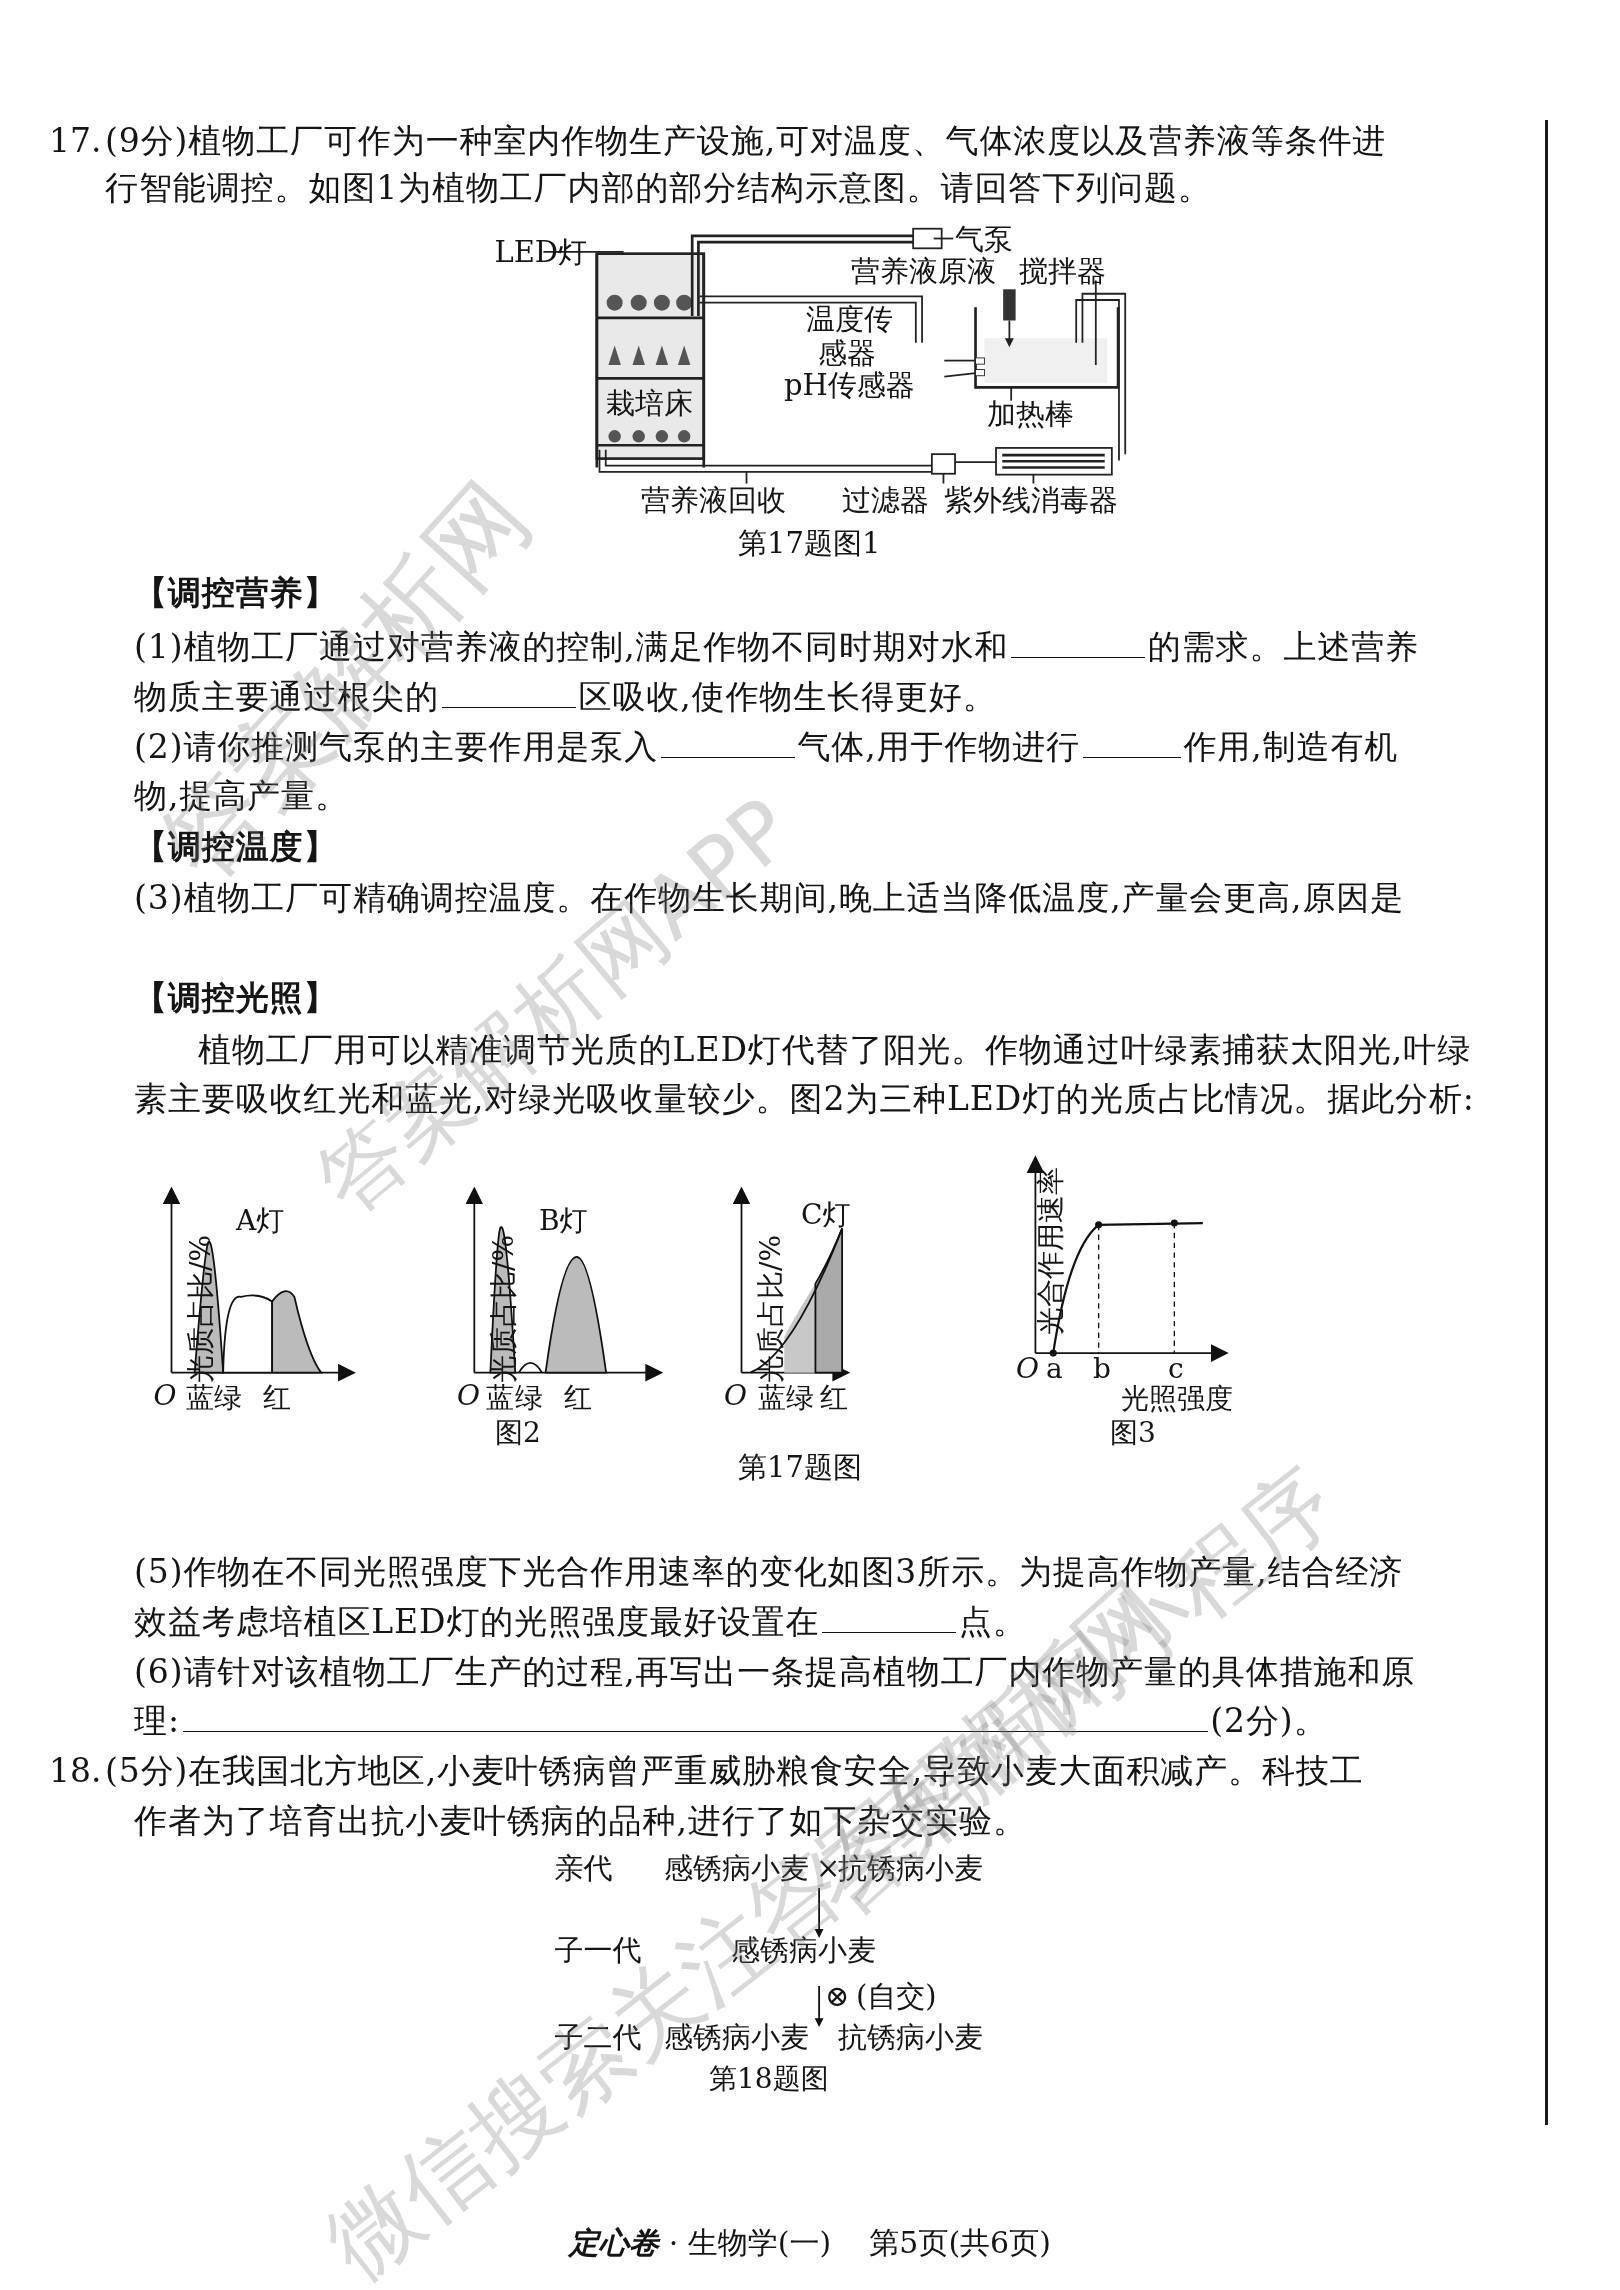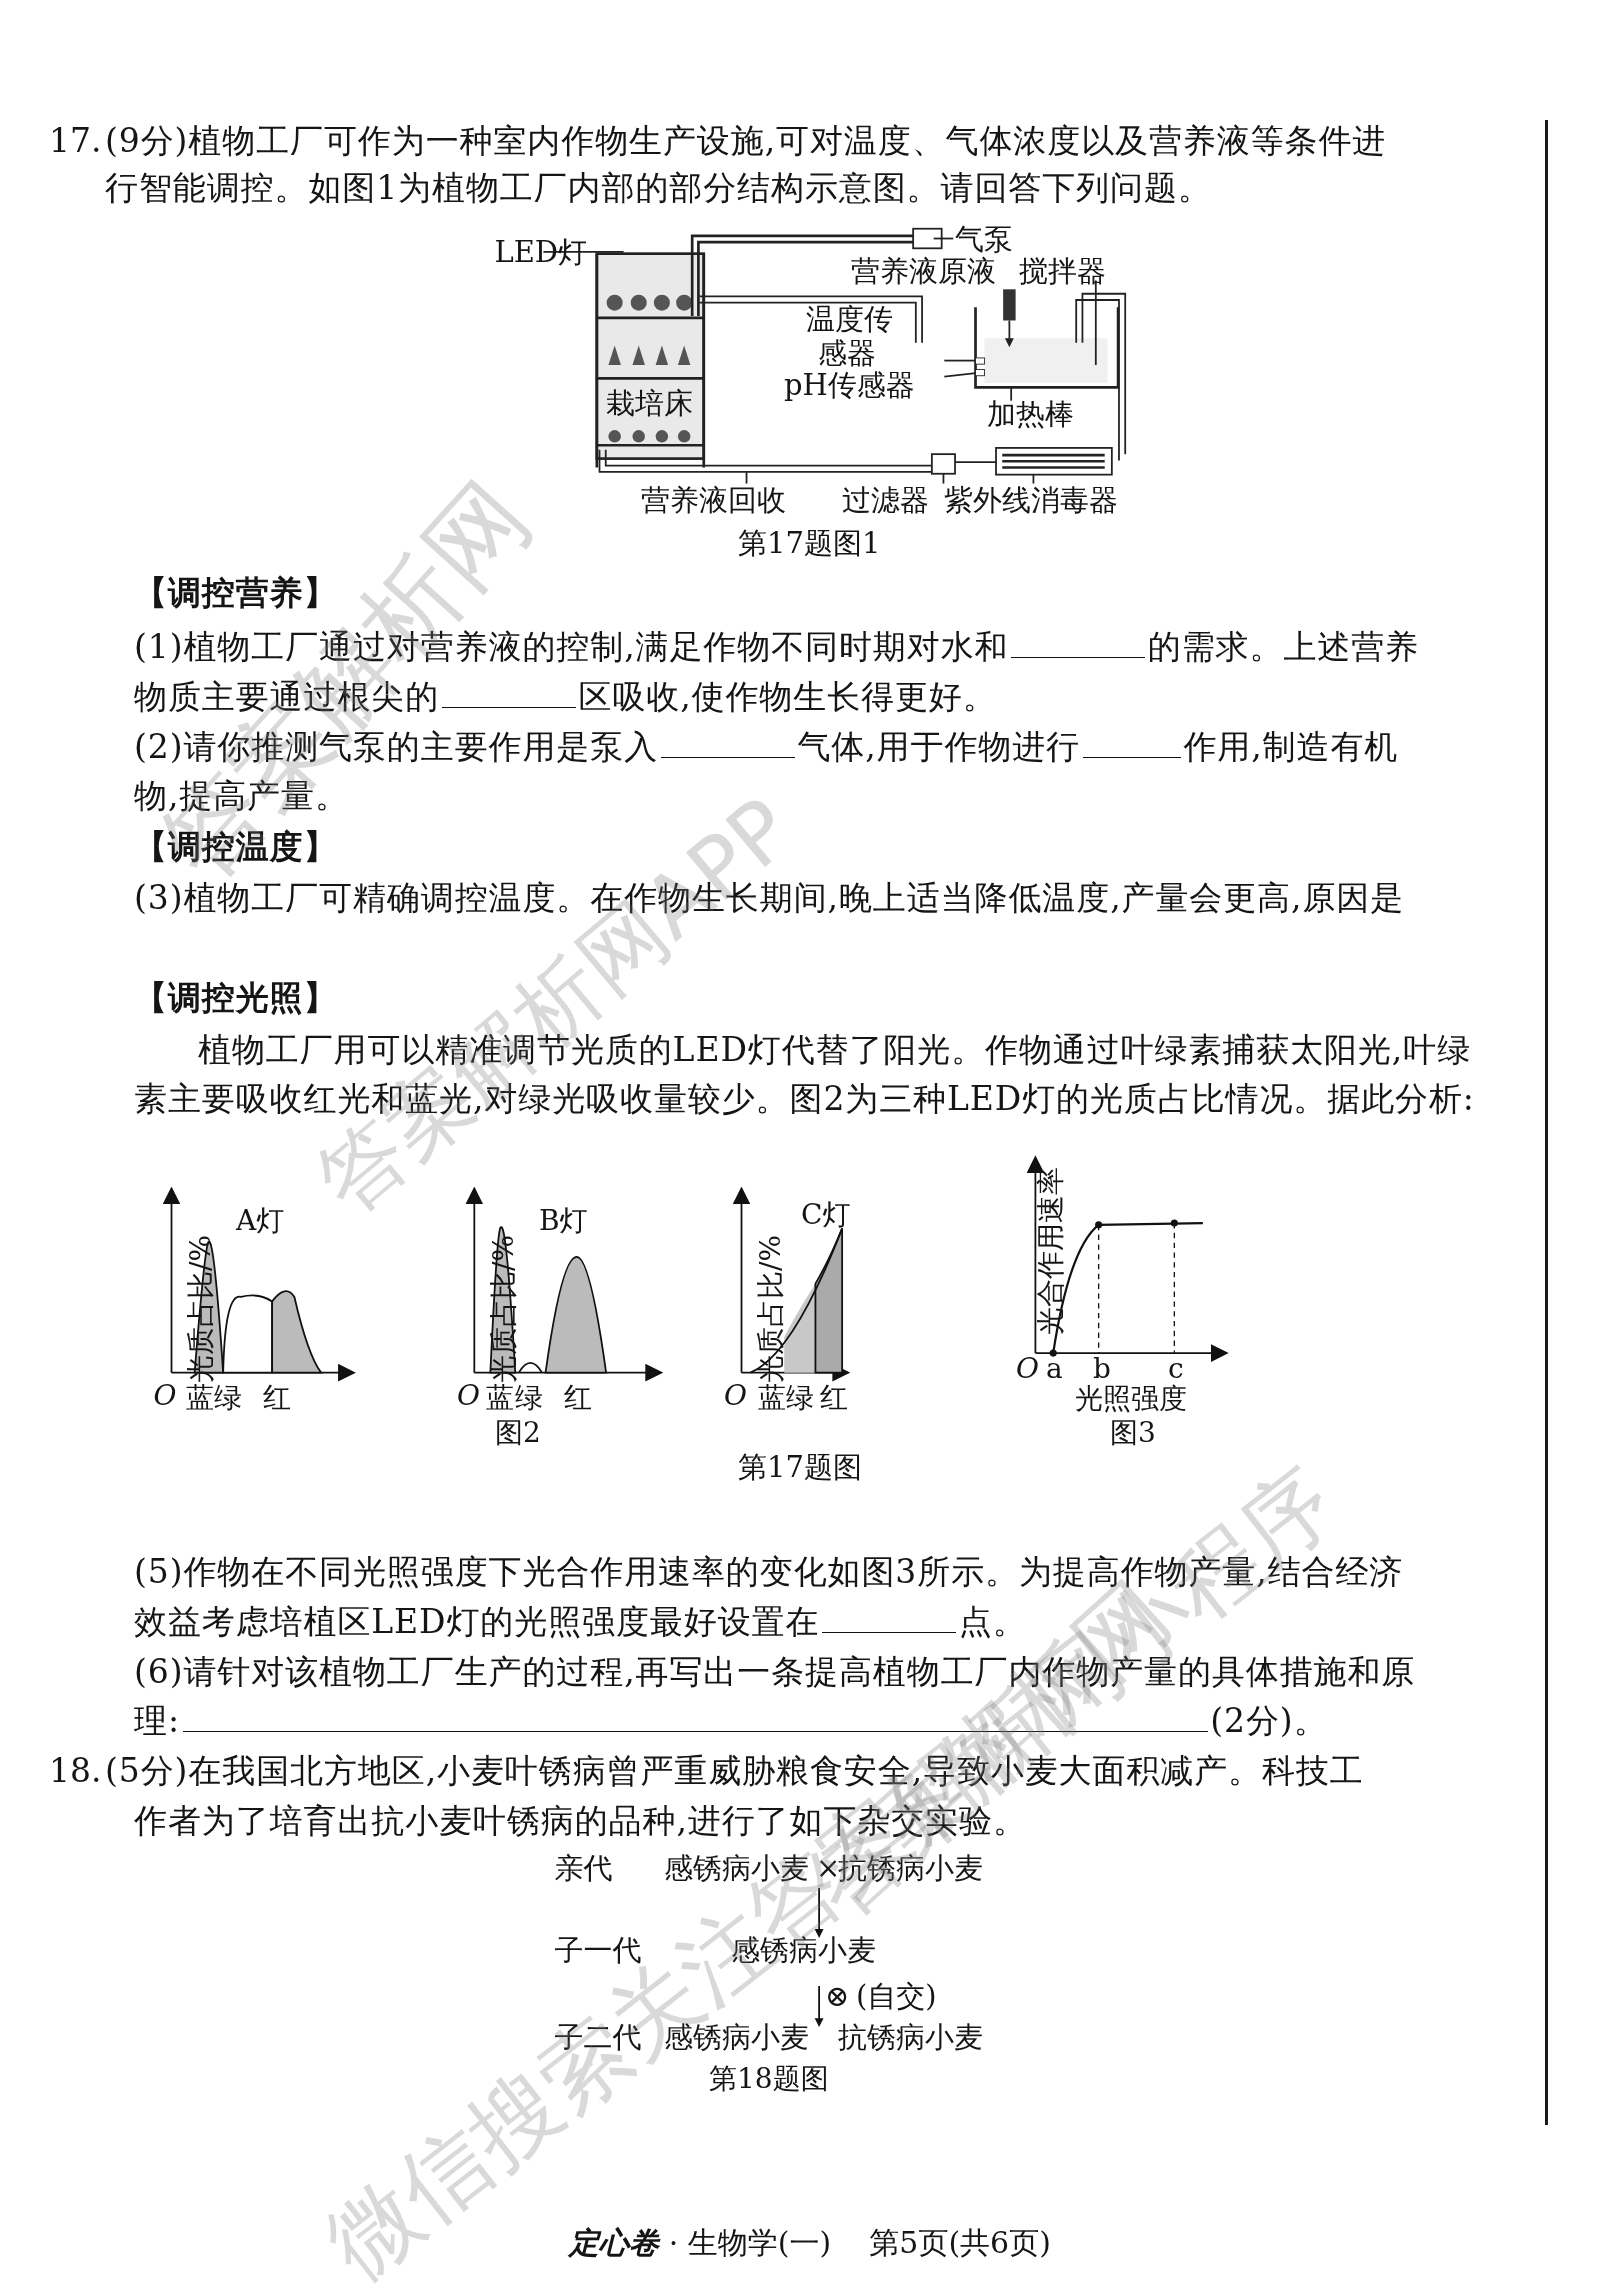--- a/index.html
+++ b/index.html
@@ -185,21 +185,21 @@
     <span class="diag-label sm" style="left:590px;top:230px;font-style:italic;">O</span>
     <span class="diag-label sm" style="left:624px;top:232px;">蓝</span>
     <span class="diag-label sm" style="left:652px;top:232px;">绿</span>
     <span class="diag-label sm" style="left:686px;top:232px;">红</span>
     
     <span class="diag-label sm" style="left:833px;top:85px;transform:rotate(-90deg);transform-origin:center;">光合作用速率</span>
     <span class="diag-label sm" style="left:882px;top:203px;font-style:italic;">O</span>
     <span class="diag-label sm" style="left:912px;top:203px;">a</span>
     <span class="diag-label sm" style="left:959px;top:203px;">b</span>
     <span class="diag-label sm" style="left:1034px;top:203px;">c</span>
-    <span class="diag-label sm" style="left:941px;top:233px;">光照强度</span>
+    <span class="diag-label sm" style="left:987px;top:233px;">光照强度</span>
     <span class="diag-label sm" style="left:976px;top:267px;">图3</span>
   </div>
   <div class="cap" style="left:738px;top:1448px;">第17题图</div>
 
   <div class="line" style="left:134px;top:1549px;">(5)作物在不同光照强度下光合作用速率的变化如图3所示。为提高作物产量,结合经济</div>
   <div class="line" style="left:134px;top:1599px;">
     <span>效益考虑培植区LED灯的光照强度最好设置在</span><span class="blank" style="width:134px"></span><span>点。</span>
   </div>
   <div class="line" style="left:134px;top:1649px;">(6)请针对该植物工厂生产的过程,再写出一条提高植物工厂内作物产量的具体措施和原</div>
   <div class="line" style="left:134px;top:1698px;">

